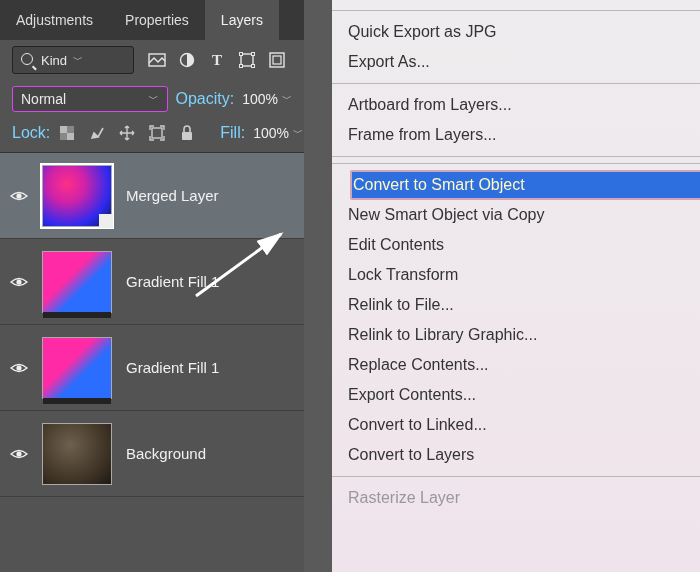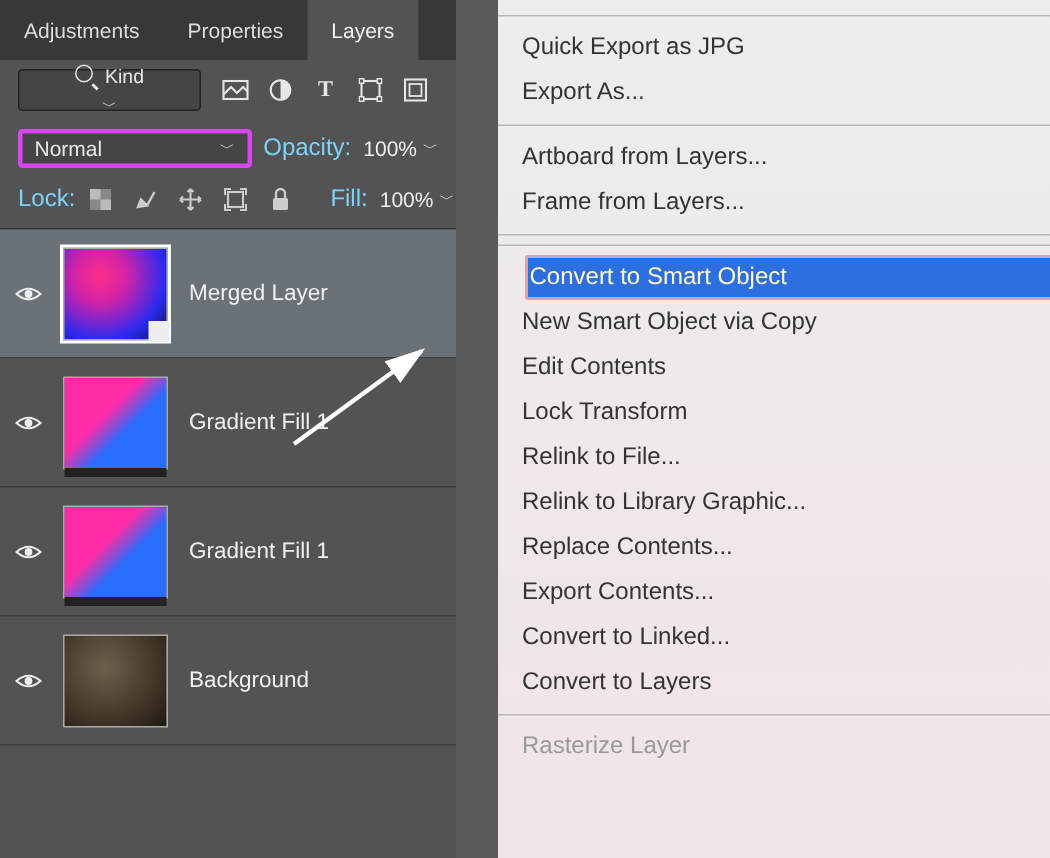--- a/index.html
+++ b/index.html
@@ -2,26 +2,26 @@
 <html><head>
 <meta charset="utf-8">
 <style>
   * { box-sizing: border-box; margin: 0; padding: 0; font-family: -apple-system, "Segoe UI", Arial, sans-serif; }
   body { width: 700px; height: 572px; overflow: hidden; background: #5a5a5a; position: relative; }
   .panel { width: 304px; height: 572px; background: #535353; position: absolute; left: 0; top: 0; }
   .tabs { display: flex; height: 40px; background: #383838; }
   .tab { color: #ddd; font-size: 14px; padding: 12px 16px; cursor: default; }
   .tab.active { background: #535353; color: #f0f0f0; }
   .row { display: flex; align-items: center; padding: 6px 12px; gap: 8px; }
-  .filter-select { display: flex; align-items: center; background: #454545; border: 1px solid #222; border-radius: 3px; height: 28px; padding: 0 8px; color: #e8e8e8; font-size: 13px; gap: 6px; width: 122px; justify-content: center; flex-direction: column; }
+  .filter-select { display: flex; align-items: center; background: #454545; border: 1px solid #222; border-radius: 3px; height: 28px; padding: 0 8px; color: #e8e8e8; font-size: 13px; gap: 6px; width: 122px; justify-content: flex-start; }
   .chev { font-size: 10px; color: #ccc; }
   .icon-strip { display: flex; gap: 12px; align-items: center; margin-left: 6px; }
   .icon-sq { width: 18px; height: 16px; color: #e6e6e6; display: inline-flex; align-items: center; justify-content: center; }
   svg { display: block; }
-  .blend-select { display: flex; align-items: center; background: #454545; border: 3px solid #d946ef; border-radius: 3px; height: 26px; padding: 0 8px; color: #e8e8e8; font-size: 14px; width: 182px; justify-content: space-between; }
+  .blend-select { display: flex; align-items: center; background: #454545; border: 1px solid #d946ef; border-radius: 3px; height: 26px; padding: 0 8px; color: #e8e8e8; font-size: 14px; width: 182px; justify-content: space-between; }
   .label { color: #7dd3fc; font-size: 16px; }
   .pct { display: flex; align-items: center; color: #eee; font-size: 14px; gap: 4px; }
   .lock-row { display: flex; align-items: center; padding: 6px 12px 10px; gap: 12px; border-bottom: 1px solid #333; }
   .lock-row .label { margin-right: -4px; }
   .layers-list { }
   .layer-item { display: flex; align-items: center; padding: 8px 10px; gap: 14px; min-height: 86px; border-bottom: 1px solid #3f3f3f; }
   .layer-item.selected { background: #6a7278; }
   .eye { width: 18px; height: 18px; color: #e8e8e8; }
   .thumb { width: 70px; height: 62px; border: 1px solid #aaa; background: #222; position: relative; flex-shrink: 0; }
   .thumb.sel { outline: 2px solid #fff; }

